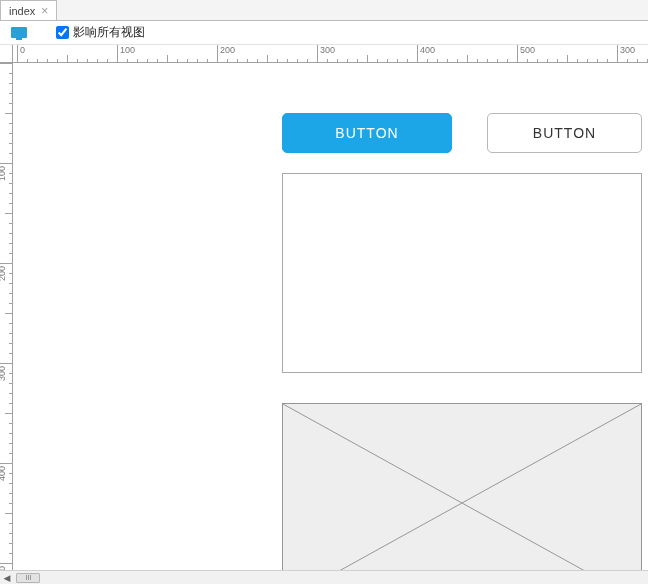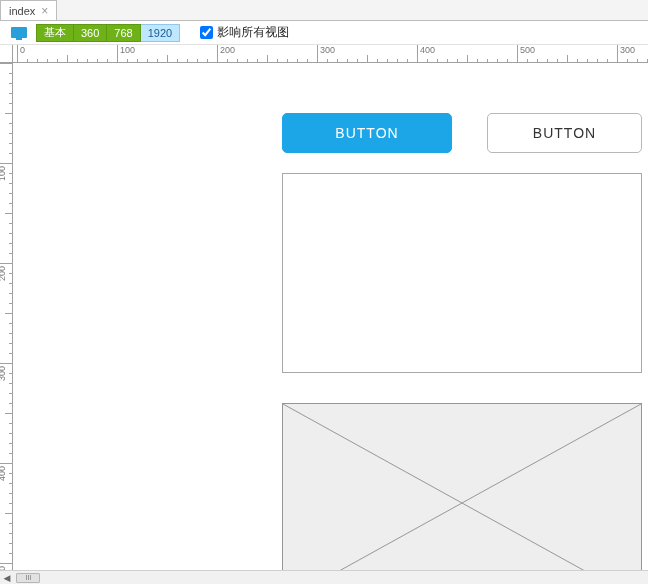--- a/index.html
+++ b/index.html
@@ -141,26 +141,20 @@
   </div>
 </div>
 
 <div class="toolbar">
   <span class="toolbar-icon">
     <svg viewBox="0 0 18 18">
         <rect x="1" y="3" width="16" height="11" rx="1" fill="#2aa0db"></rect>
         <rect x="6" y="14" width="6" height="2" fill="#2aa0db"></rect>
       </svg>
   </span>
-  <div class="bp-group" id="bp-group">
-      <div class="bp-btn">基本</div>
-      <div class="bp-btn">360</div>
-      <div class="bp-btn">768</div>
-      <div class="bp-btn active">1920</div>
-    </div>
   <label class="affect">
     <input type="checkbox" id="affect-cb" checked="" style="">
     <span>影响所有视图</span>
   </label>
 </div>
 
 <div class="workarea">
   <div class="corner"></div>
   <div class="hruler" id="hruler">
       <div class="tick " style="left: 4px;">0</div>

